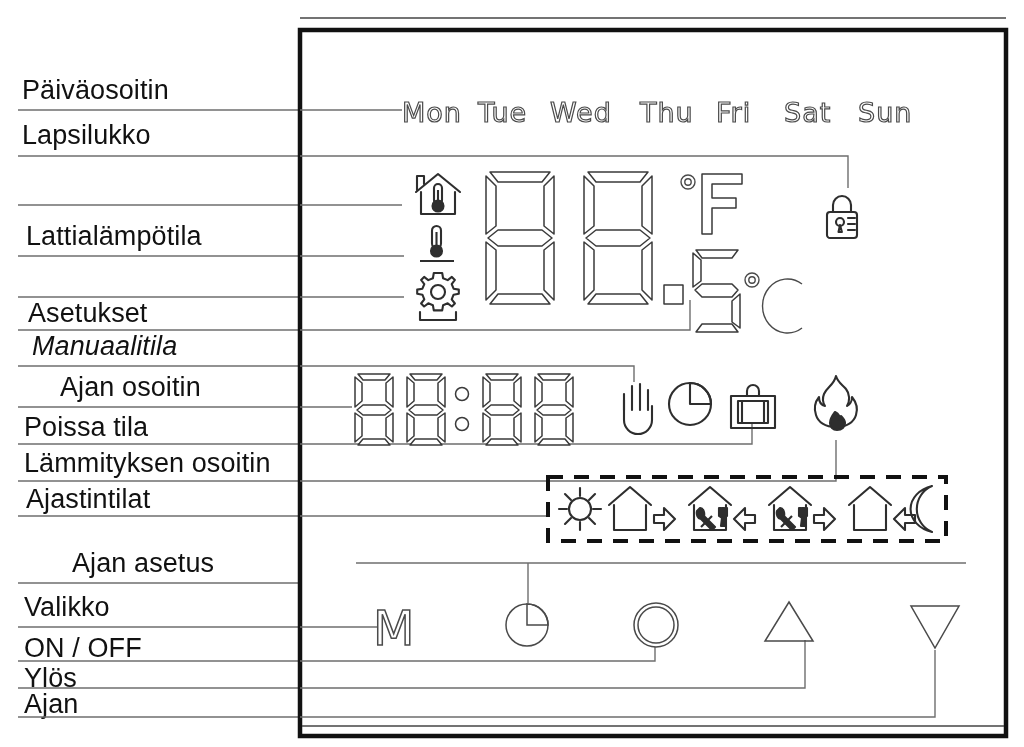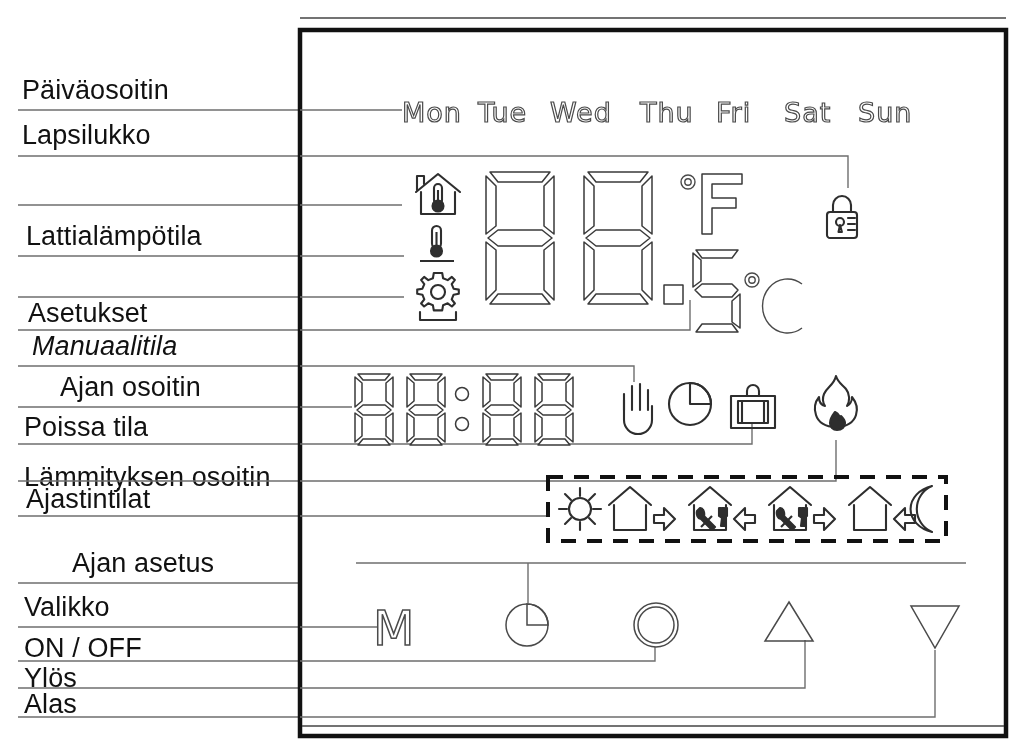--- a/index.html
+++ b/index.html
@@ -33,27 +33,27 @@
 
 <div id="stage">
 
   <div class="label" style="left:22px;  top:80px;">Päiväosoitin</div>
   <div class="label" style="left:22px;  top:125px;">Lapsilukko</div>
   <div class="label" style="left:26px;  top:226px;">Lattialämpötila</div>
   <div class="label" style="left:28px;  top:303px;">Asetukset</div>
   <div class="label" style="left:32px;  top:336px;font-style:italic;">Manuaalitila</div>
   <div class="label" style="left:24px;  top:377px;margin-left:36px;">Ajan osoitin</div>
   <div class="label" style="left:24px;  top:417px;">Poissa tila</div>
-  <div class="label" style="left:24px;  top:467px;">Lämmityksen osoitin</div>
+  <div class="label" style="left:24px;  top:453px;">Lämmityksen osoitin</div>
   <div class="label" style="left:26px;  top:489px;">Ajastintilat</div>
   <div class="label" style="left:24px;  top:553px;margin-left:48px;">Ajan asetus</div>
   <div class="label" style="left:24px;  top:597px;">Valikko</div>
   <div class="label" style="left:24px;  top:638px;">ON / OFF</div>
   <div class="label" style="left:24px;  top:668px;">Ylös</div>
-  <div class="label" style="left:24px;  top:694px;">Alas</div>
+  <div class="label" style="left:24px;  top:694px;">Ajan</div>
 
   <svg class="overlay" viewBox="0 0 1024 747" xmlns="http://www.w3.org/2000/svg">
 
     <g>
       <line class="rule" x1="18" y1="110" x2="300" y2="110"></line>
       <line class="rule" x1="18" y1="156" x2="300" y2="156"></line>
       <line class="rule" x1="18" y1="205" x2="300" y2="205"></line>
       <line class="rule" x1="18" y1="256" x2="300" y2="256"></line>
       <line class="rule" x1="18" y1="297" x2="300" y2="297"></line>
       <line class="rule" x1="18" y1="330" x2="300" y2="330"></line>

